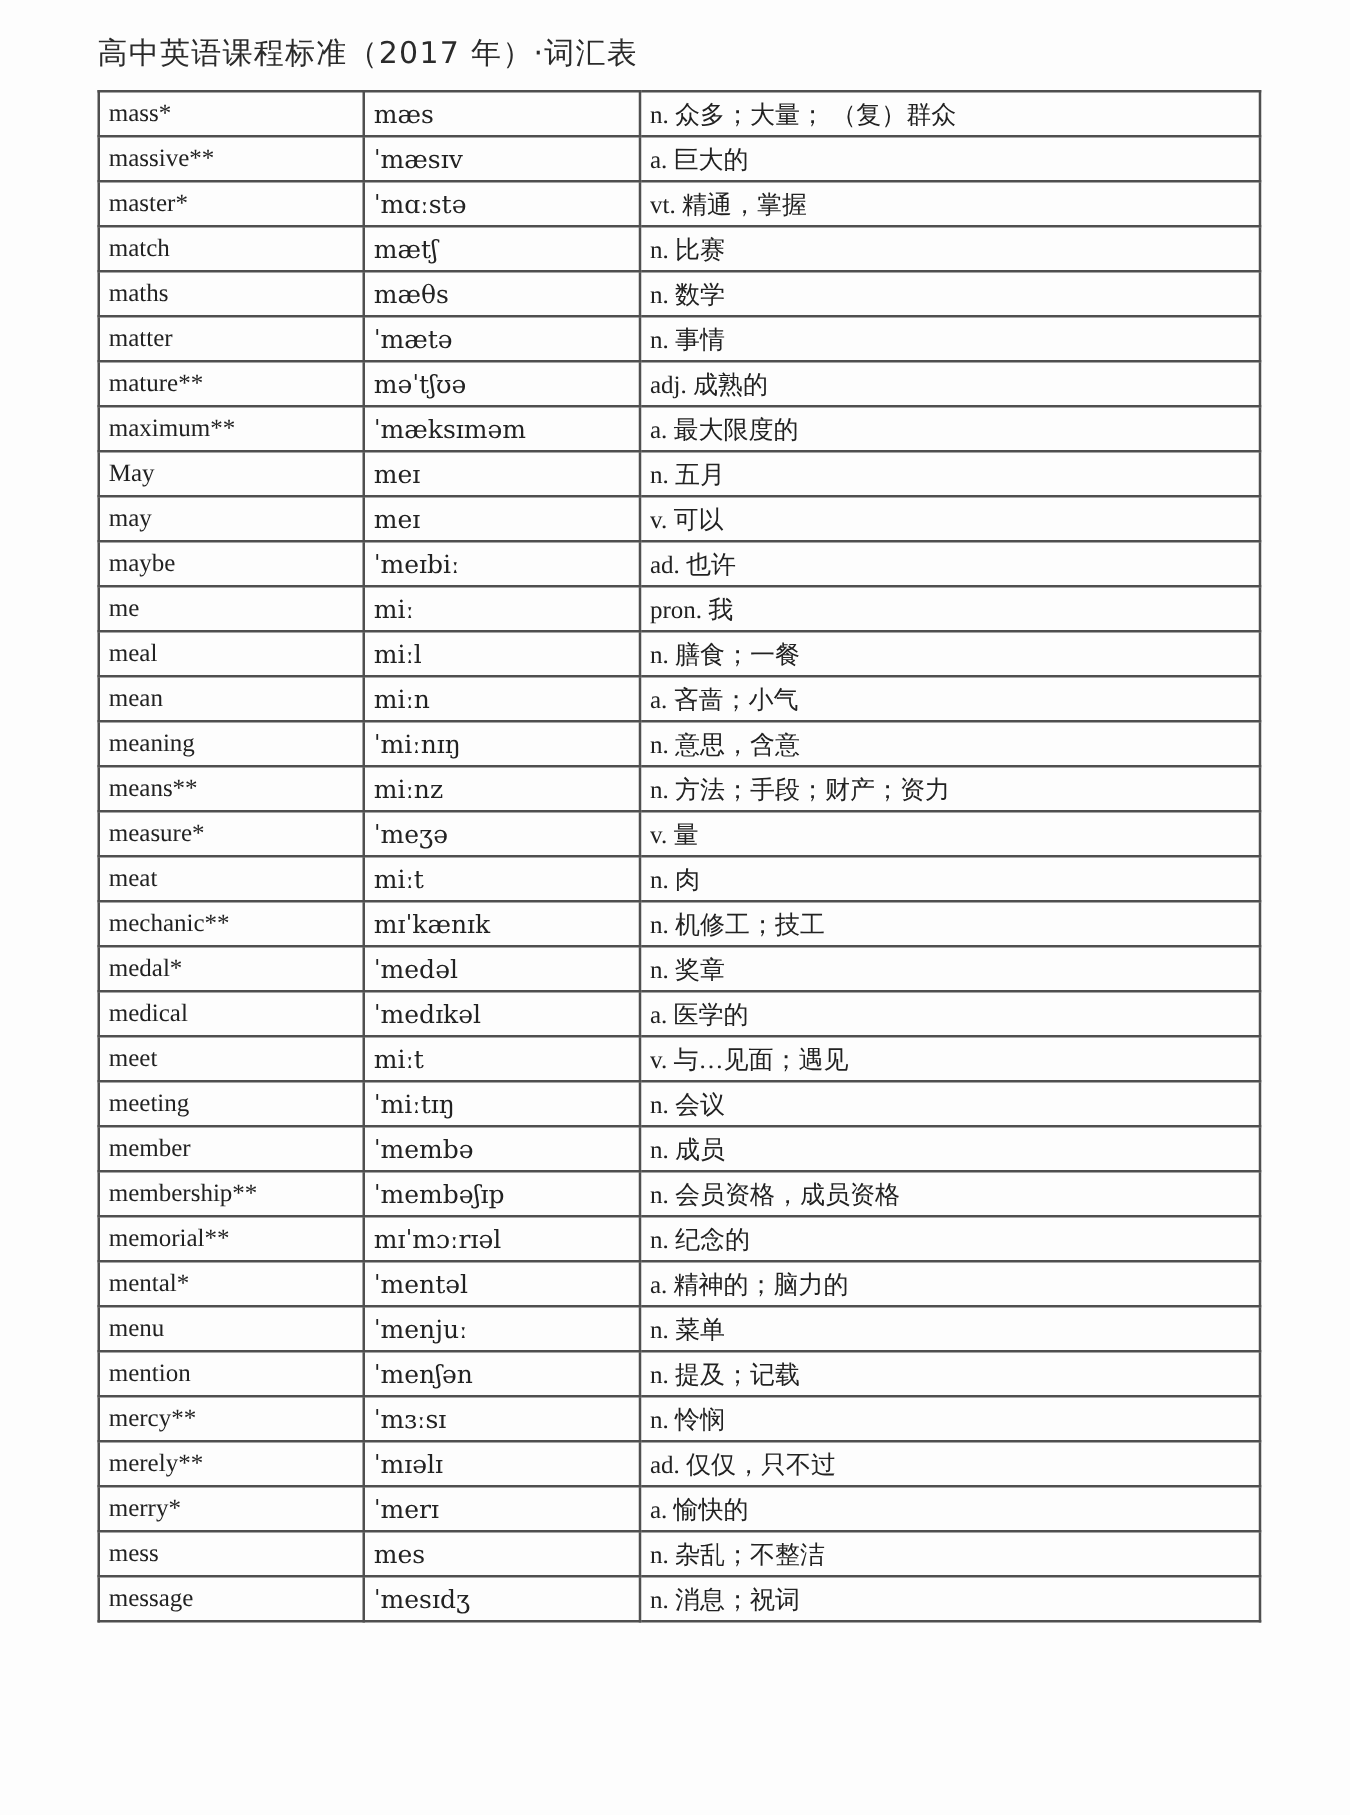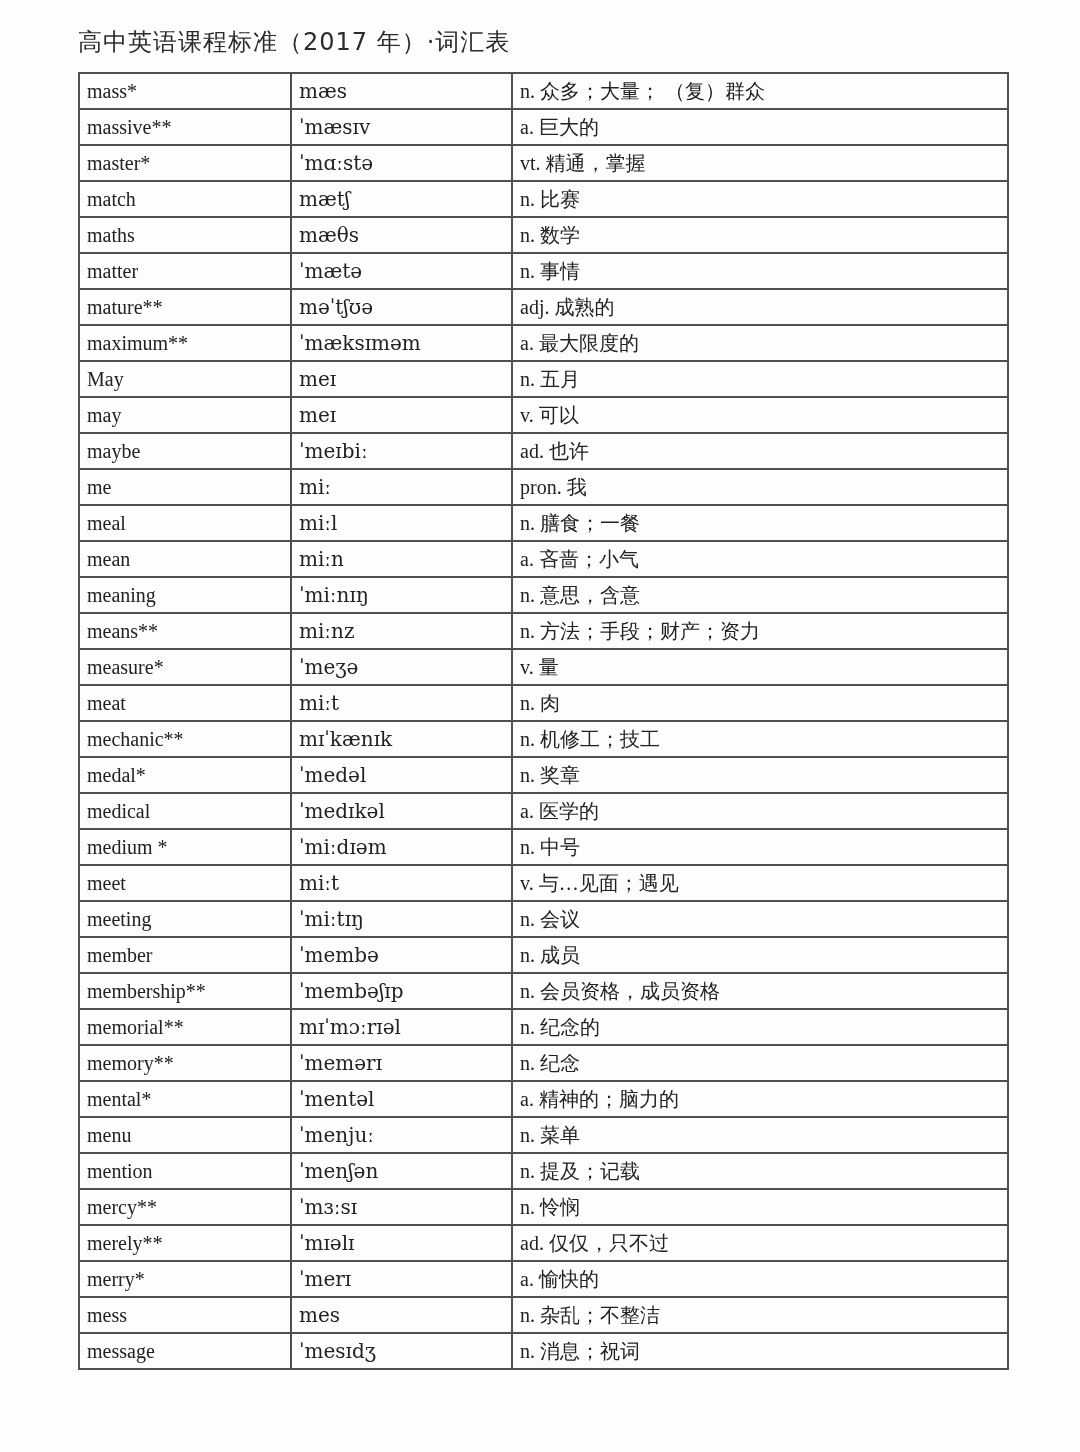--- a/index.html
+++ b/index.html
@@ -162,25 +162,20 @@
         <td class="word-cell">medal*</td>
         <td class="ipa-cell">ˈmedəl</td>
         <td class="def-cell">n. 奖章</td>
       </tr>
       <tr>
         <td class="word-cell">medical</td>
         <td class="ipa-cell">ˈmedɪkəl</td>
         <td class="def-cell">a. 医学的</td>
       </tr>
       <tr>
-        <td class="word-cell">medium *</td>
-        <td class="ipa-cell">ˈmiːdɪəm</td>
-        <td class="def-cell">n. 中号</td>
-      </tr>
-      <tr>
         <td class="word-cell">meet</td>
         <td class="ipa-cell">miːt</td>
         <td class="def-cell">v. 与…见面；遇见</td>
       </tr>
       <tr>
         <td class="word-cell">meeting</td>
         <td class="ipa-cell">ˈmiːtɪŋ</td>
         <td class="def-cell">n. 会议</td>
       </tr>
       <tr>
@@ -190,25 +185,20 @@
       </tr>
       <tr>
         <td class="word-cell">membership**</td>
         <td class="ipa-cell">ˈmembəʃɪp</td>
         <td class="def-cell">n. 会员资格，成员资格</td>
       </tr>
       <tr>
         <td class="word-cell">memorial**</td>
         <td class="ipa-cell">mɪˈmɔːrɪəl</td>
         <td class="def-cell">n. 纪念的</td>
-      </tr>
-      <tr>
-        <td class="word-cell">memory**</td>
-        <td class="ipa-cell">ˈmemərɪ</td>
-        <td class="def-cell">n. 纪念</td>
       </tr>
       <tr>
         <td class="word-cell">mental*</td>
         <td class="ipa-cell">ˈmentəl</td>
         <td class="def-cell">a. 精神的；脑力的</td>
       </tr>
       <tr>
         <td class="word-cell">menu</td>
         <td class="ipa-cell">ˈmenjuː</td>
         <td class="def-cell">n. 菜单</td>

